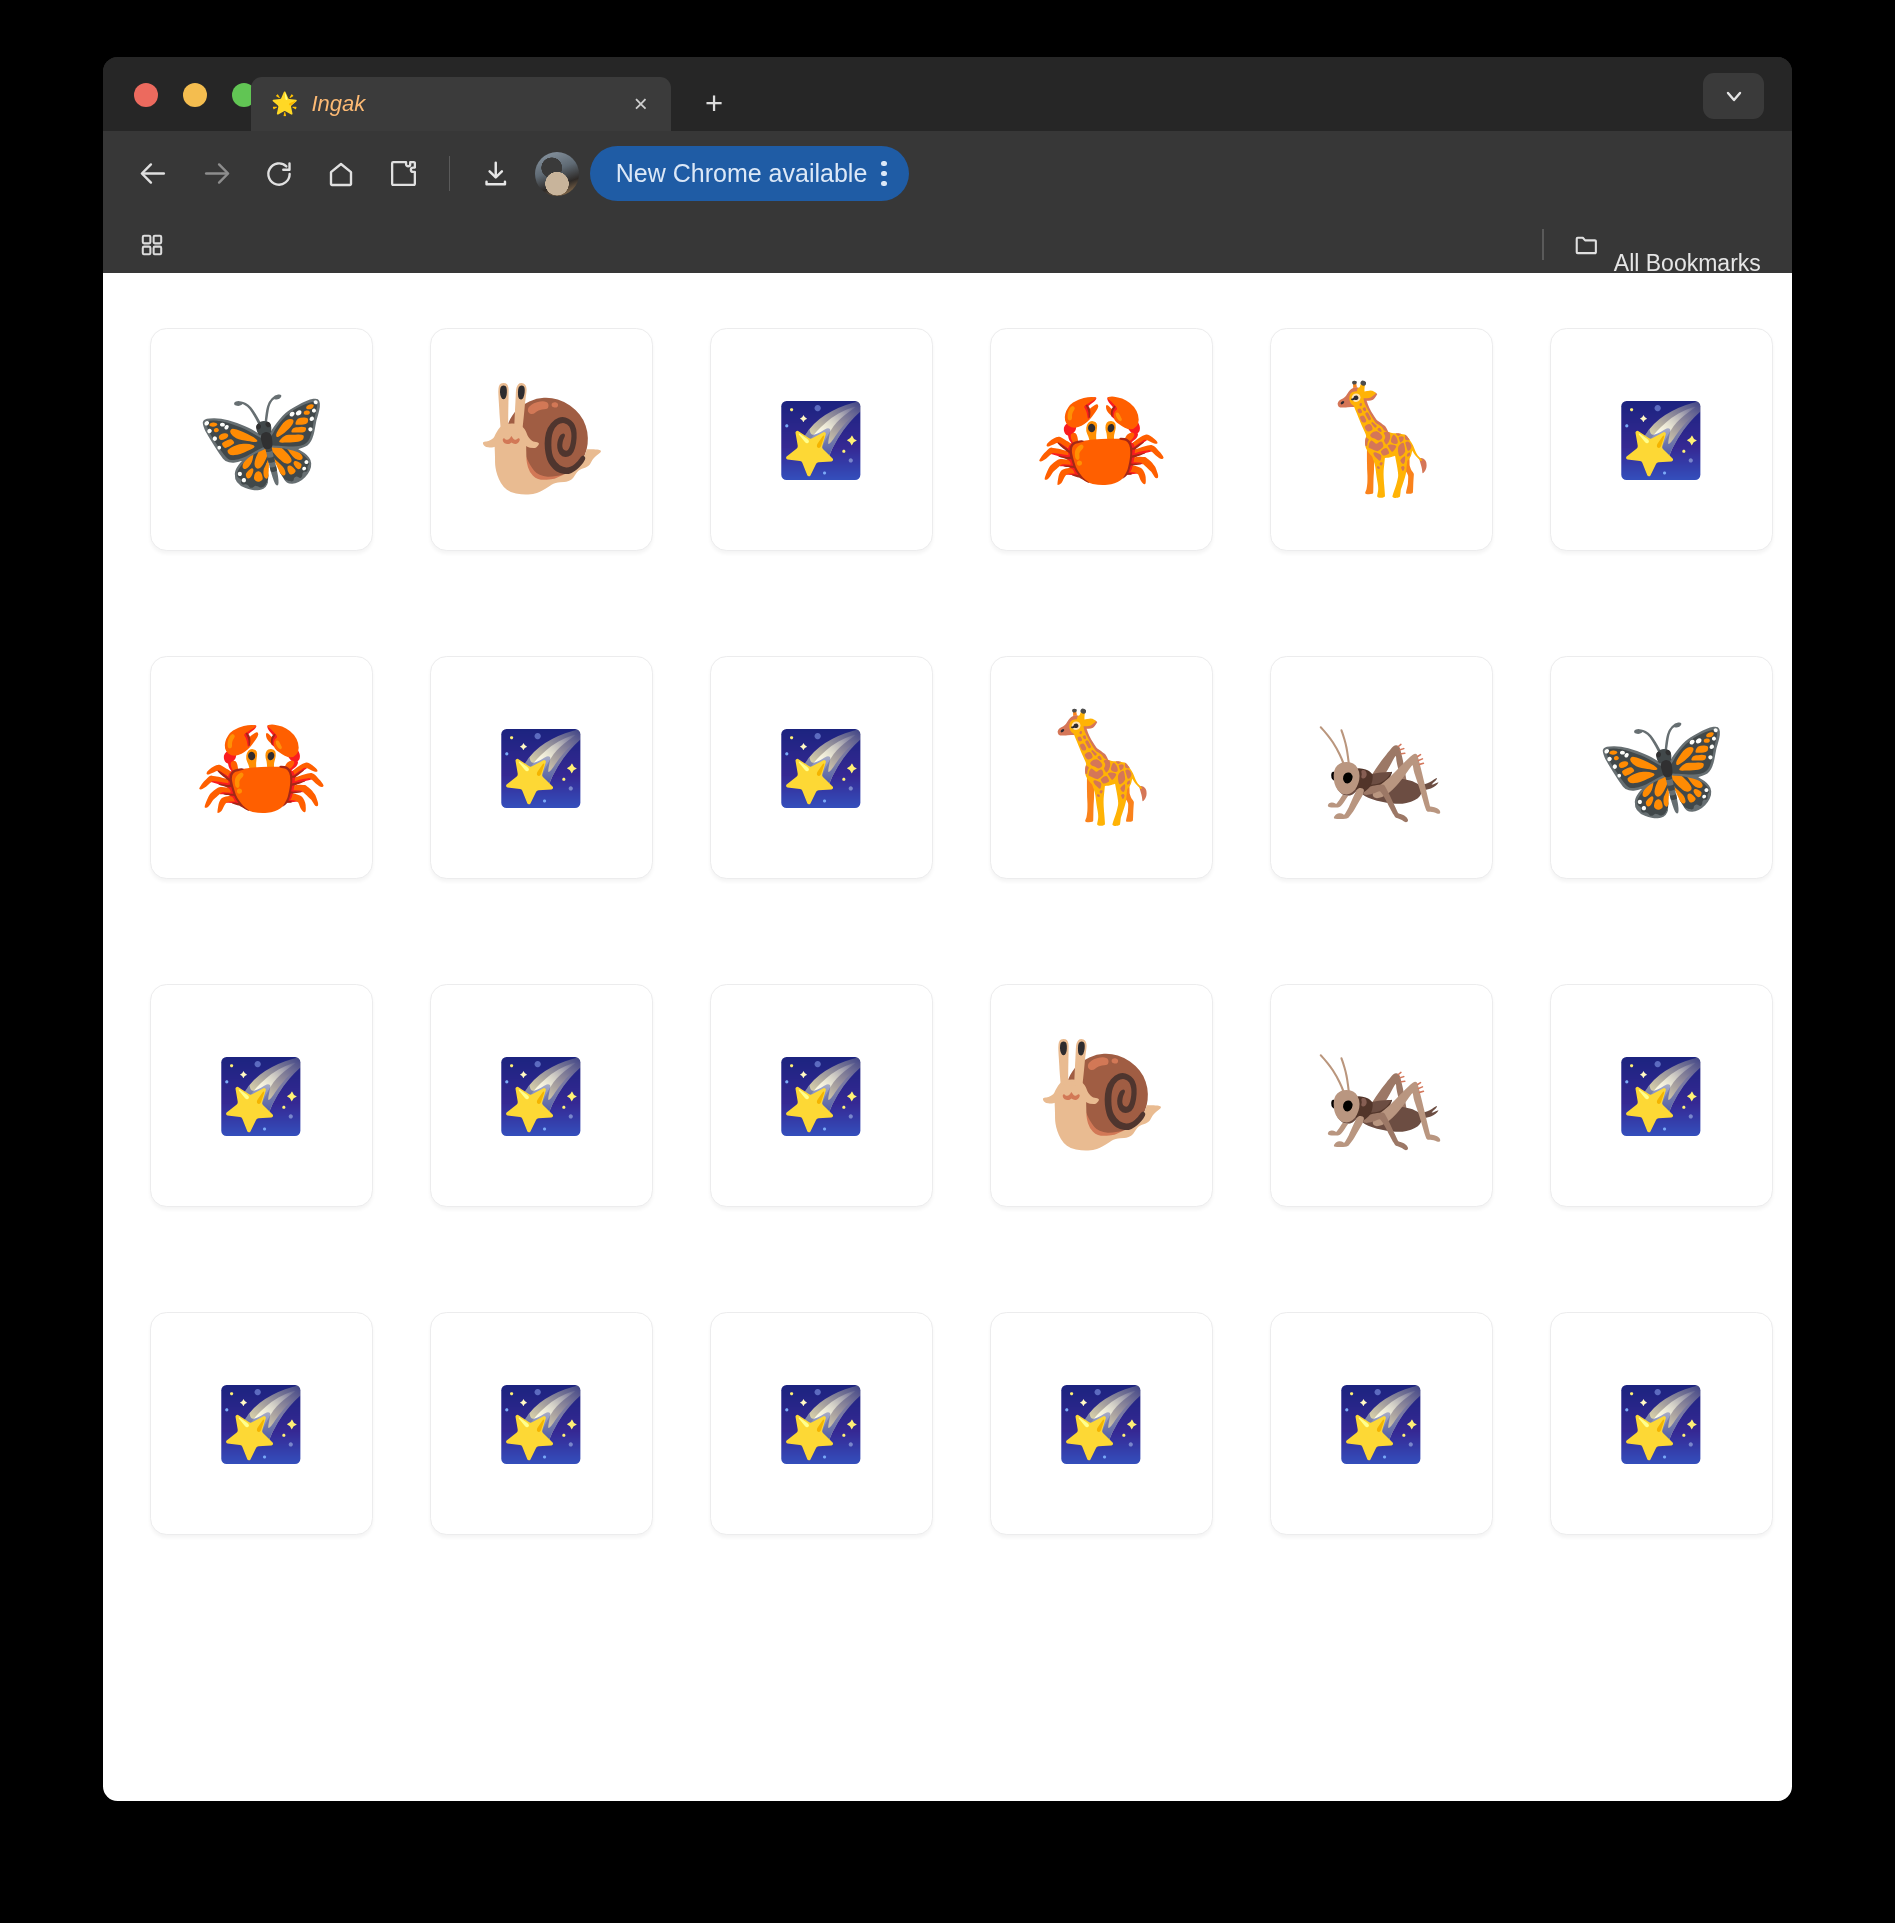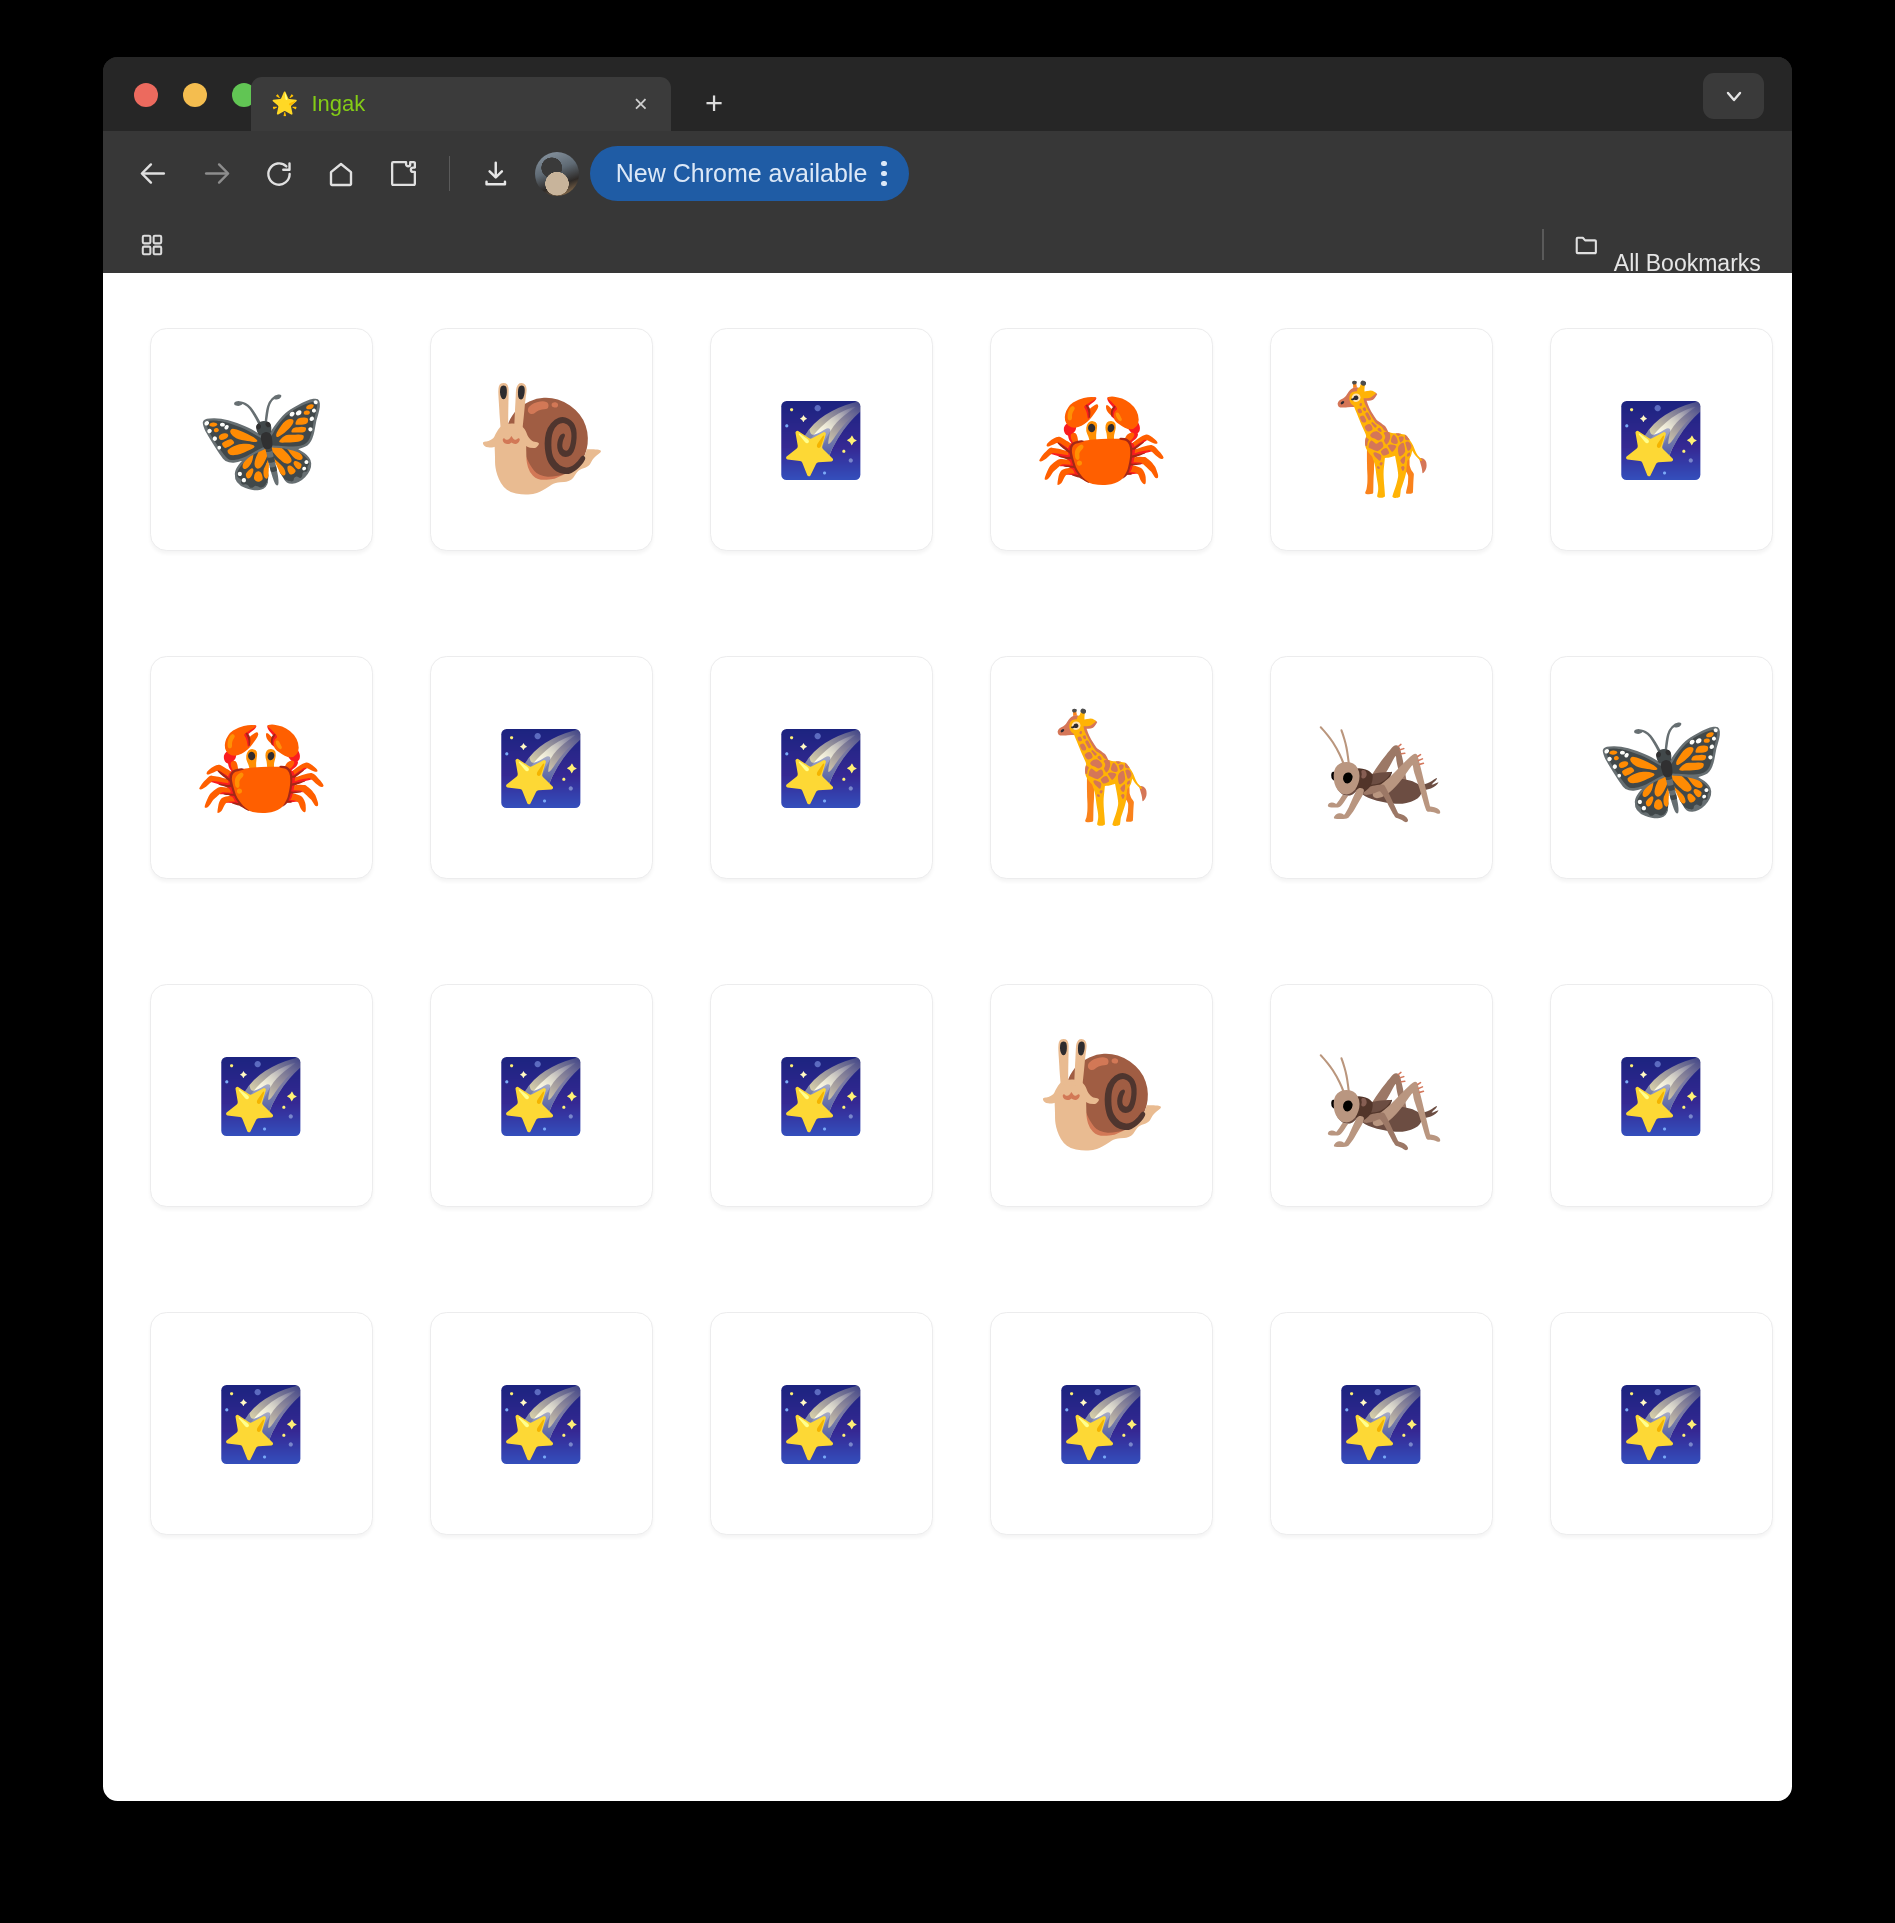--- a/index.html
+++ b/index.html
@@ -67,26 +67,27 @@
     align-items: center;
     padding: 0 14.8px 0 20px;
   }
   .tab-favicon {
     font-size: 22px;
     line-height: 1;
     margin-right: 13px;
     filter: saturate(1.1);
   }
   .tab-title {
-    color: #84cc16;
+    color: #fdba74;
     font-size: 22px;
     flex: 1;
     white-space: nowrap;
     overflow: hidden;
     text-overflow: ellipsis;
+    font-style: italic;
   }
   .tab-close {
     color: #cfcfcf;
     font-size: 24px;
     line-height: 1;
     width: 31px;
     text-align: center;
     cursor: pointer;
   }
 

